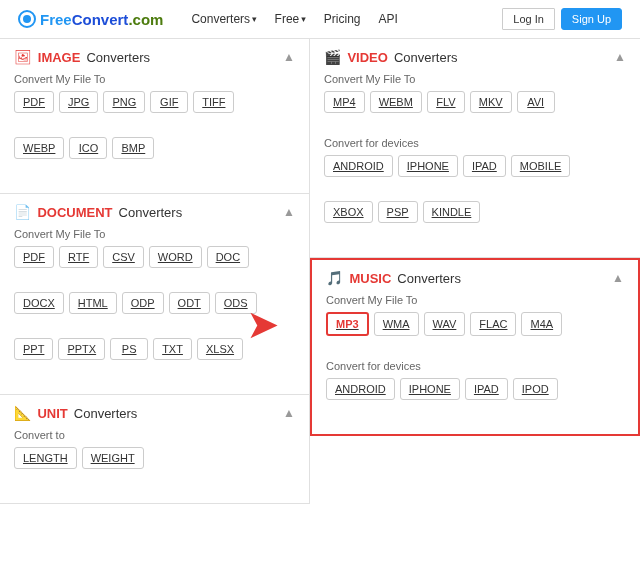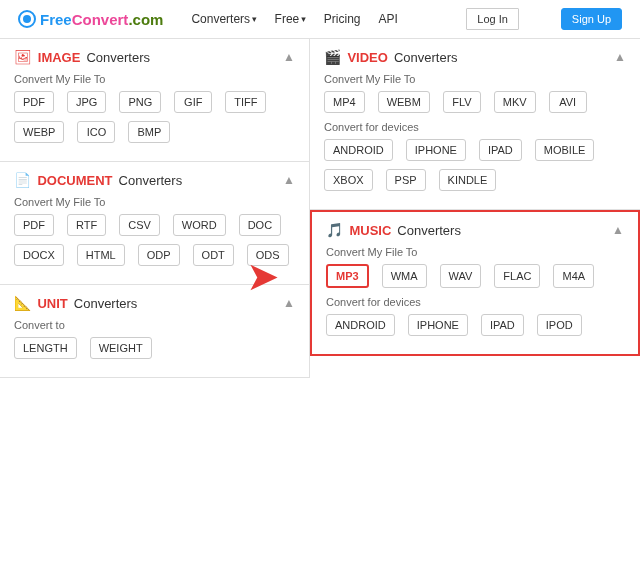--- a/index.html
+++ b/index.html
@@ -15,21 +15,21 @@
     }
     .logo {
       display: flex;
       align-items: center;
       font-size: 15px;
       font-weight: bold;
       color: #333;
       margin-right: 20px;
     }
     .logo-free { color: #2196f3; }
-    .logo-convert { color: #ec4899; }
+    .logo-convert { color: #1d4ed8; }
     .logo-dot { color: #4d7c0f; }
     .logo-circle {
       width: 18px; height: 18px;
       border: 2px solid #2196f3;
       border-radius: 50%;
       margin-right: 4px;
       display: flex; align-items: center; justify-content: center;
     }
     .logo-circle svg { width: 10px; height: 10px; }
     nav {
@@ -63,21 +63,20 @@
       color: #333;
     }
     .btn-signup {
       padding: 4px 10px;
       border: 1px solid #2196f3;
       border-radius: 3px;
       background: #2196f3;
       color: #fff;
       font-size: 11px;
       cursor: pointer;
-      margin-left: 36px;
     }
 
     
     .main {
       display: flex;
       gap: 0;
     }
     .col-left {
       width: 310px;
       border-right: 1px solid #e0e0e0;
@@ -133,22 +132,23 @@
     .sub-label {
       font-size: 11px;
       color: #666;
       margin-bottom: 6px;
     }
 
     
     .format-grid {
       display: flex;
       flex-wrap: wrap;
-      gap: 13px;
-      margin-bottom: 8px;
+      gap: 5px;
+      margin-bottom: 24px;
+      text-decoration: underline;
     }
     .fmt-btn {
       border: 1px solid #ccc;
       border-radius: 3px;
       padding: 4px 8px;
       font-size: 11px;
       color: #333;
       cursor: pointer;
       background: #fff;
       text-transform: uppercase;
@@ -264,20 +264,27 @@
         <button class="fmt-btn">WORD</button>
         <button class="fmt-btn">DOC</button>
       </div>
       <div class="format-grid">
         <button class="fmt-btn">DOCX</button>
         <button class="fmt-btn">HTML</button>
         <button class="fmt-btn">ODP</button>
         <button class="fmt-btn">ODT</button>
         <button class="fmt-btn">ODS</button>
       </div>
+      <div class="format-grid">
+        <button class="fmt-btn">PPT</button>
+        <button class="fmt-btn">PPTX</button>
+        <button class="fmt-btn">PS</button>
+        <button class="fmt-btn">TXT</button>
+        <button class="fmt-btn">XLSX</button>
+      </div>
     </div>
 
     <div class="section">
       <div class="section-header">
         <div class="section-title">
           <span class="section-icon">📐</span>
           <span class="section-type-bold">UNIT</span>
           <span class="section-type-normal"> Converters</span>
         </div>
         <span class="chevron-up">▲</span>

